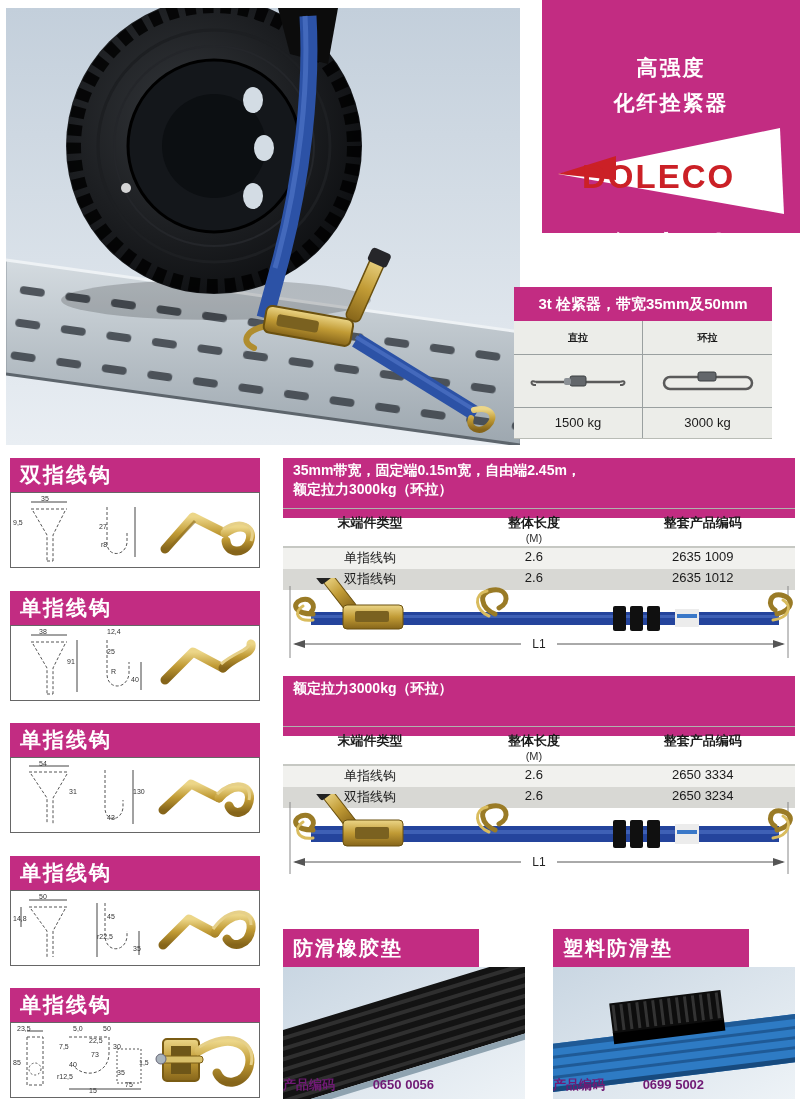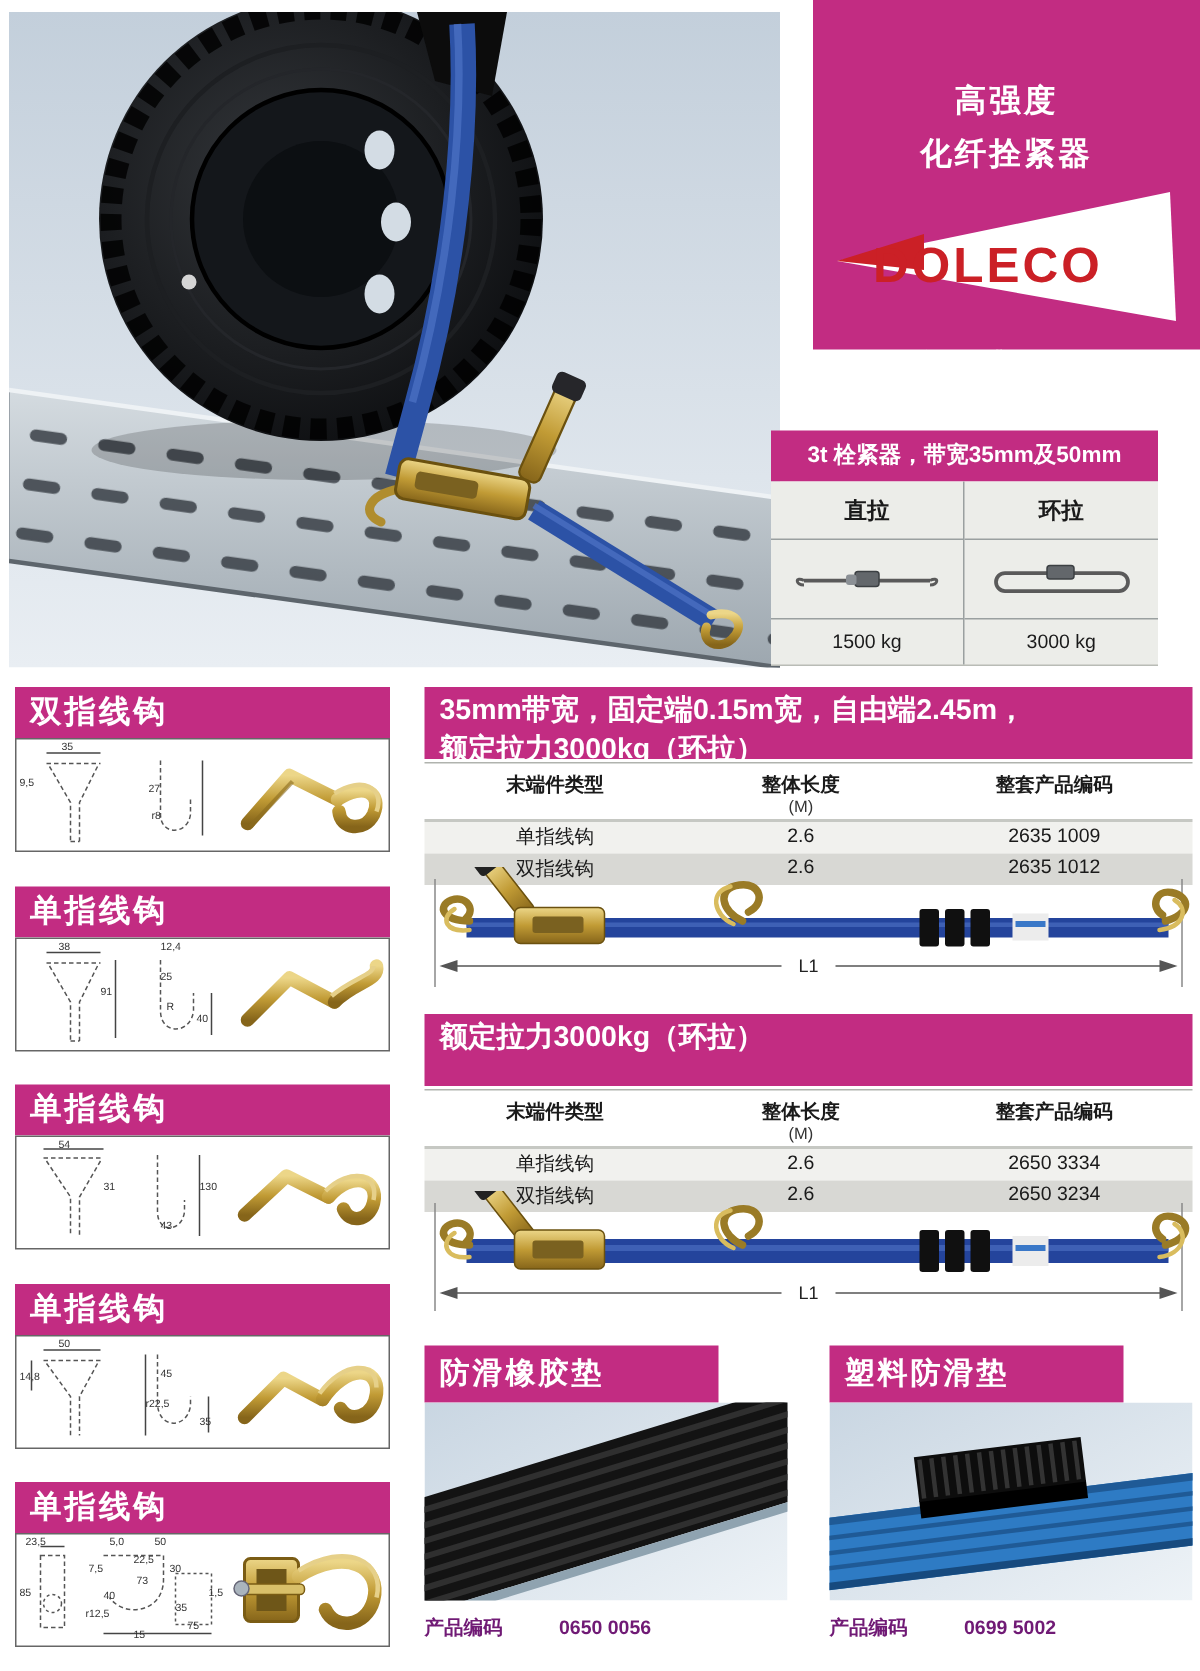--- a/index.html
+++ b/index.html
@@ -13,47 +13,47 @@
   .brand-title{padding-top:27px;font-size:21px;font-weight:bold;line-height:1.65;letter-spacing:2px;margin-top:24px;}
   .brand-name{font-size:36px;font-weight:bold;letter-spacing:10px;margin-top:2px;}
 
   
   .spec-panel{left:514px;top:287px;width:258px;}
   .spec-head{height:34px;line-height:34px;font-size:15px;font-weight:bold;text-align:center;letter-spacing:0;}
   .spec-table{background:#ecede9;border-bottom:1px solid #b9bcb6;}
   .spec-row{display:grid;grid-template-columns:50% 50%;text-align:center;}
   .spec-cell{border-right:1px solid #9aa0a0;padding:0;}
   .spec-cell:last-child{border-right:none;}
-  .spec-label{font-size:15px;font-weight:bold;padding:10px 0 9px 0;border-bottom:1px solid #9aa0a0;text-align:center;}
+  .spec-label{font-size:10px;font-weight:bold;padding:10px 0 9px 0;border-bottom:1px solid #9aa0a0;text-align:center;}
   .spec-icon{height:52px;display:flex;align-items:center;justify-content:center;border-bottom:1px solid #9aa0a0;}
   .spec-cap{font-size:13px;padding:7px 0 8px 0;}
 
   
   .hook-box{left:10px;width:250px;height:110px;}
   .hook-head{height:34px;line-height:34px;font-size:21px;font-weight:bold;padding-left:10px;letter-spacing:2px;}
   .hook-body{position:relative;height:74px;border:1px solid #666;background:#fff;}
   .dim{position:absolute;font-size:7px;color:#333;line-height:1;white-space:nowrap;}
   .hook-photo{position:absolute;right:2px;top:2px;}
   .sketch{position:absolute;left:2px;top:0;}
 
   
-  .sec-head{left:283px;width:512px;height:48px;font-size:19px;font-weight:bold;
+  .sec-head{left:283px;width:512px;height:60px;font-size:14px;font-weight:bold;
             line-height:1.35;padding:3px 10px;box-sizing:border-box;}
   .sec-table{left:283px;width:512px;border-top:1px solid #b0b3ae;}
   .t-head{display:grid;grid-template-columns:34% 30% 36%;text-align:center;
           font-size:13px;font-weight:bold;padding:5px 0 2px 0;border-bottom:2px solid #c6c8c3;}
   .t-head .unit{display:block;font-weight:normal;font-size:11px;color:#333;}
   .t-row{display:grid;grid-template-columns:34% 30% 36%;text-align:center;font-size:13px;
          padding:1px 0 2px 0;}
   .t-row.light{background:#f1f1ee;}
   .t-row.dark{background:#d8d8d4;}
   .strap-fig{left:283px;width:512px;text-align:right;}
 
   
-  .acc-box{width:196px;}
+  .acc-box{width:196px;margin-top:32px;}
   .acc-head{height:38px;line-height:38px;font-size:20px;font-weight:bold;padding-left:10px;letter-spacing:2px;}
   .acc-code{font-size:13px;font-weight:bold;color:#701a75;}
   .acc-code .code{margin-left:34px;}
 </style>
 </head>
 <body>
 
 <div class="page">
 
   <svg width="0" height="0" style="position:absolute">

